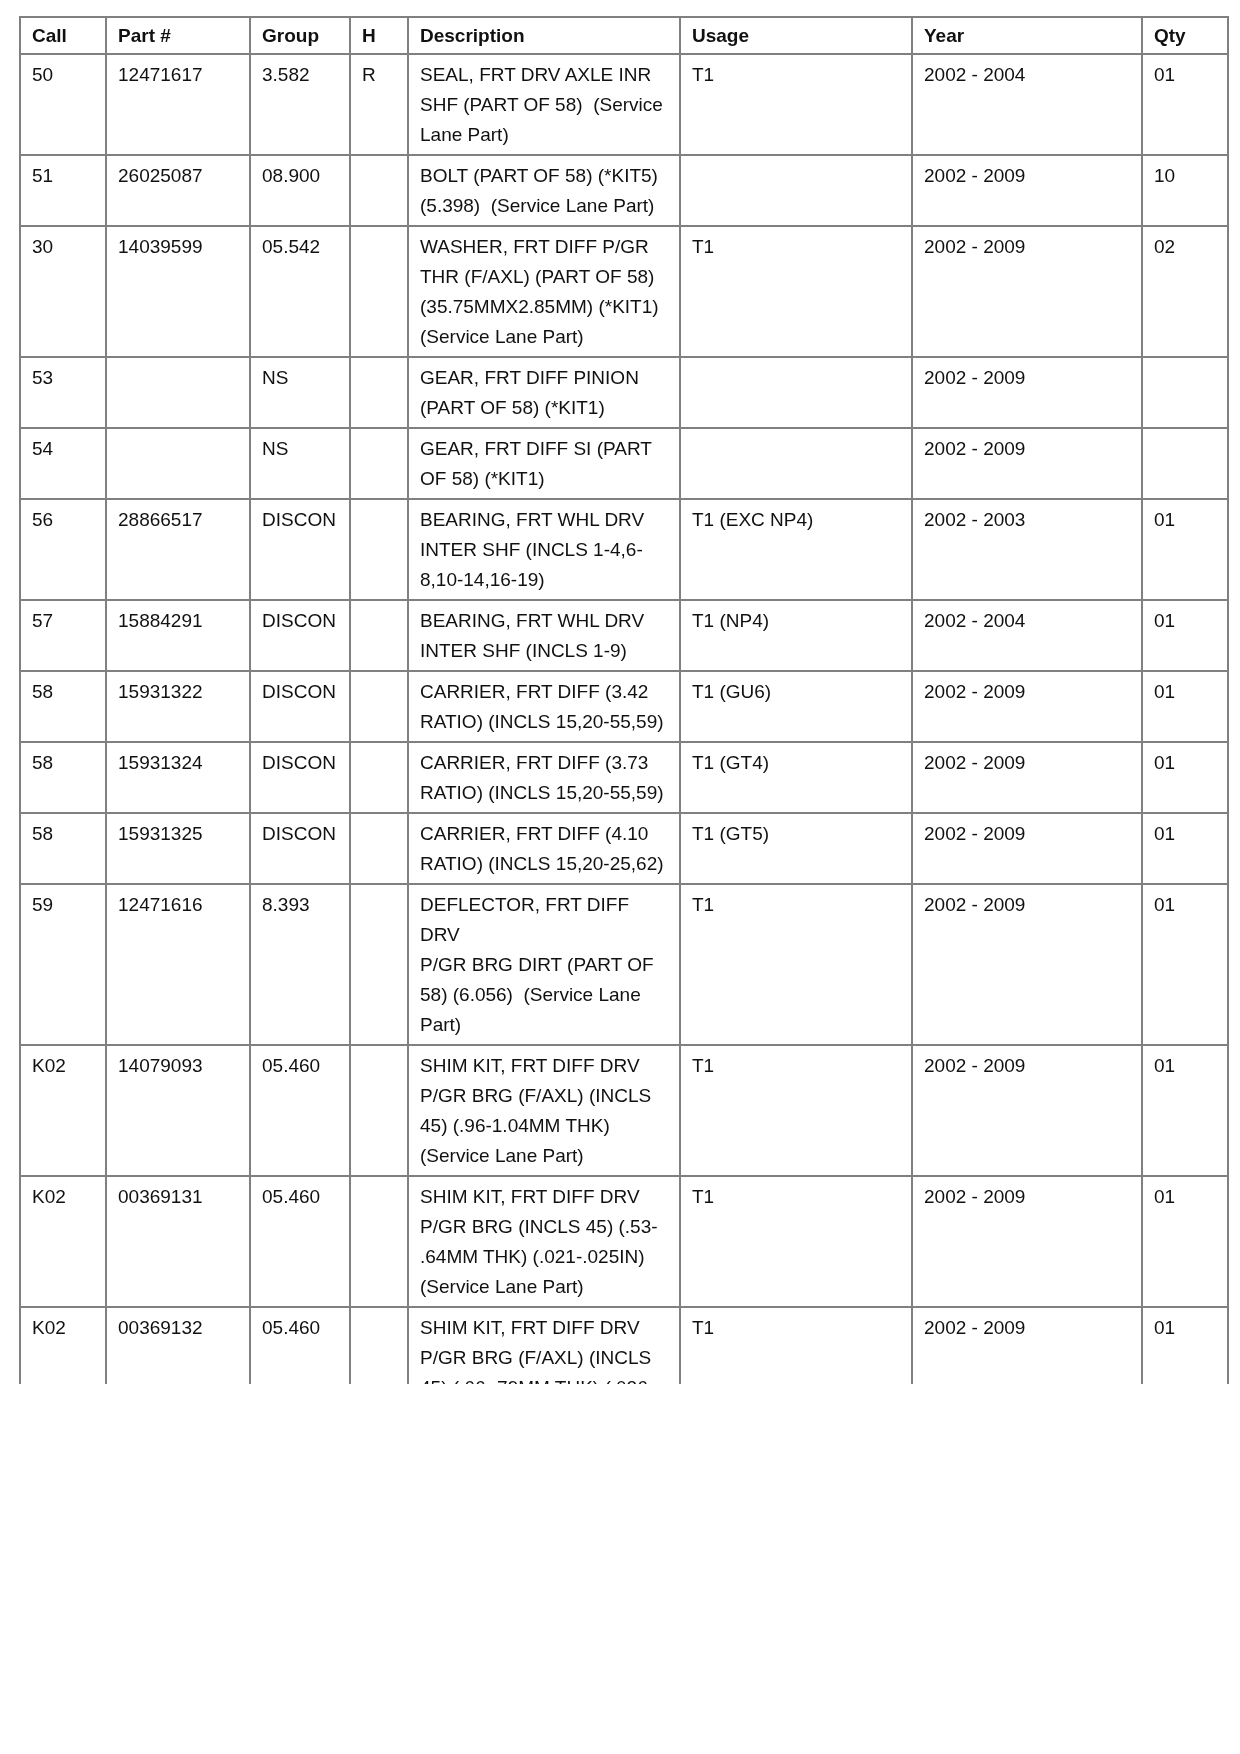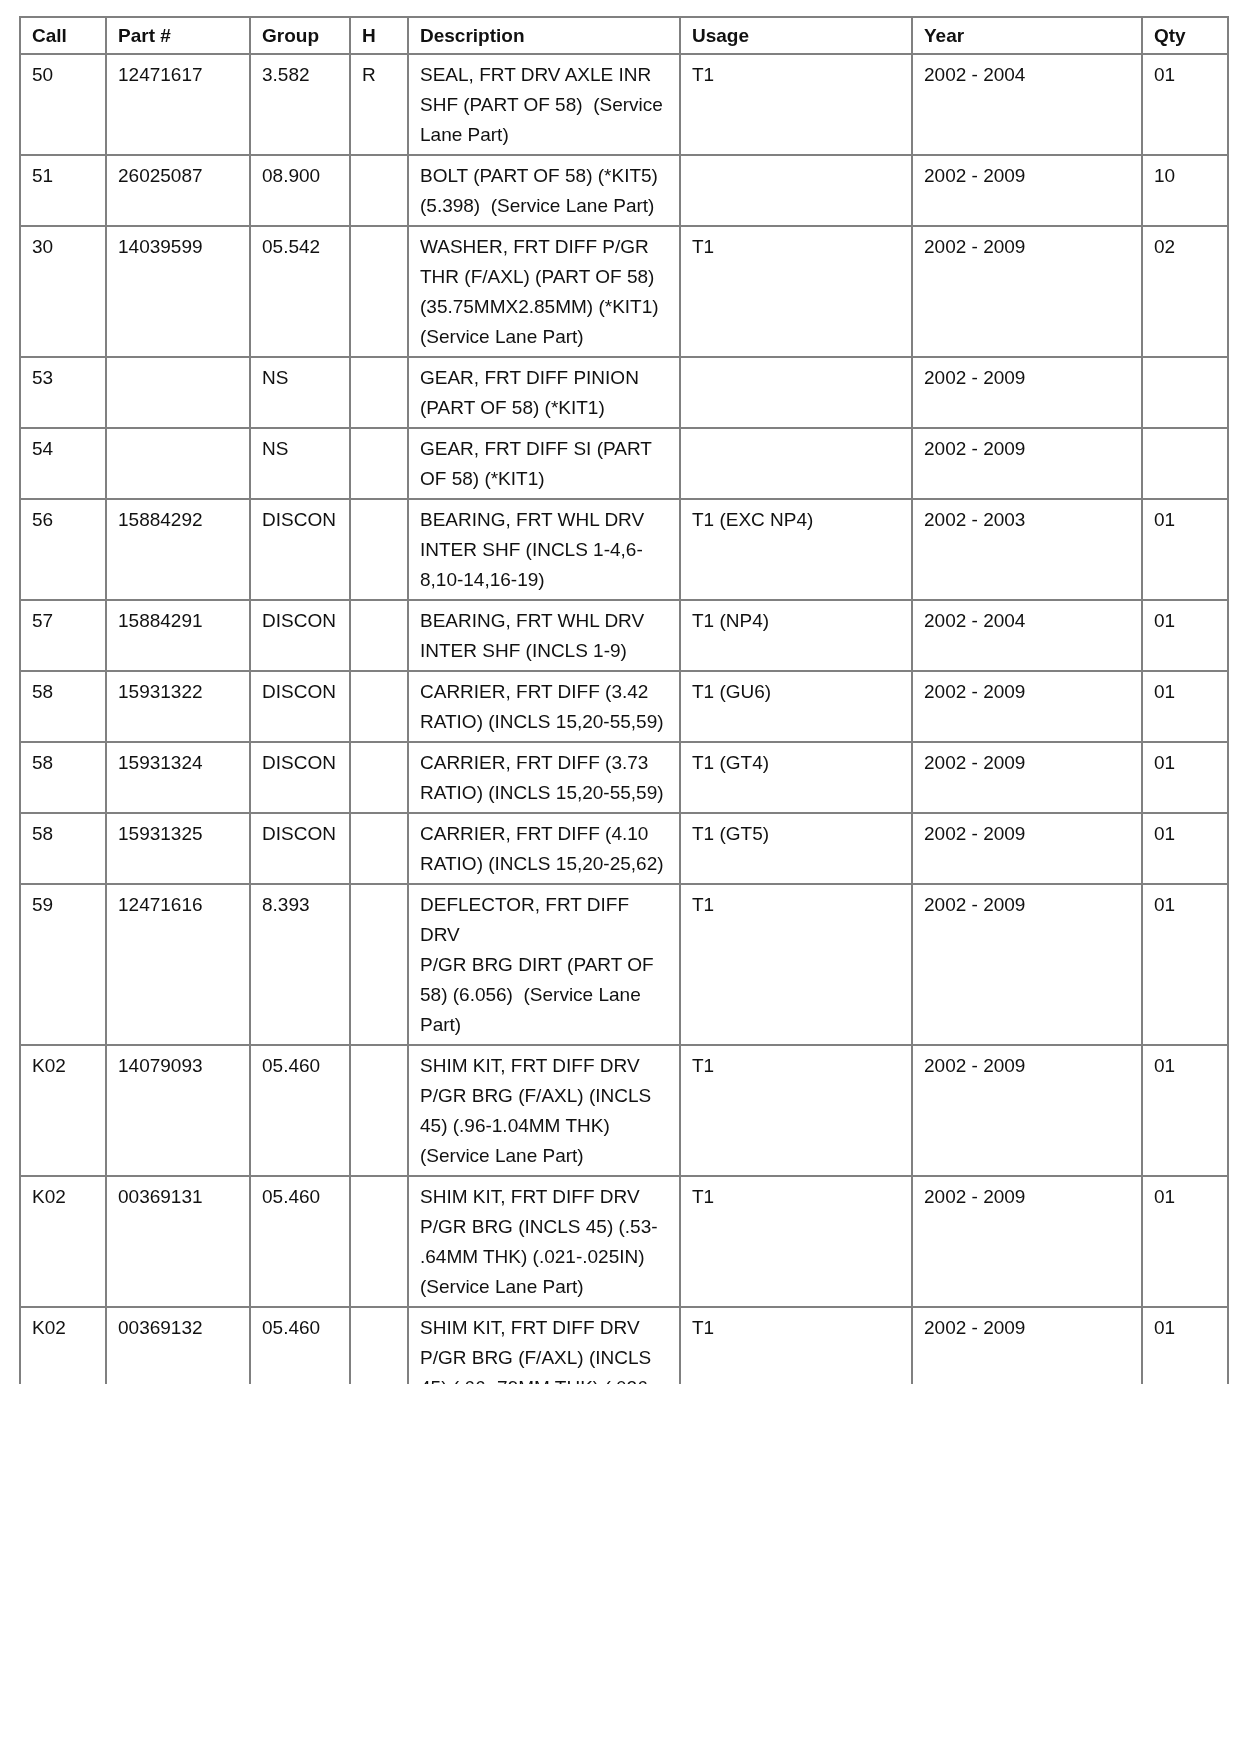--- a/index.html
+++ b/index.html
@@ -133,21 +133,21 @@
           <td>NS</td>
           <td></td>
           <td>GEAR, FRT DIFF SI (PART
 OF 58) (*KIT1)</td>
           <td></td>
           <td>2002 - 2009</td>
           <td></td>
         </tr>
         <tr>
           <td>56</td>
-          <td>15884292</td>
+          <td>28866517</td>
           <td>DISCON</td>
           <td></td>
           <td>BEARING, FRT WHL DRV
 INTER SHF (INCLS 1-4,6-
 8,10-14,16-19)</td>
           <td>T1 (EXC NP4)</td>
           <td>2002 - 2003</td>
           <td>01</td>
         </tr>
         <tr>

